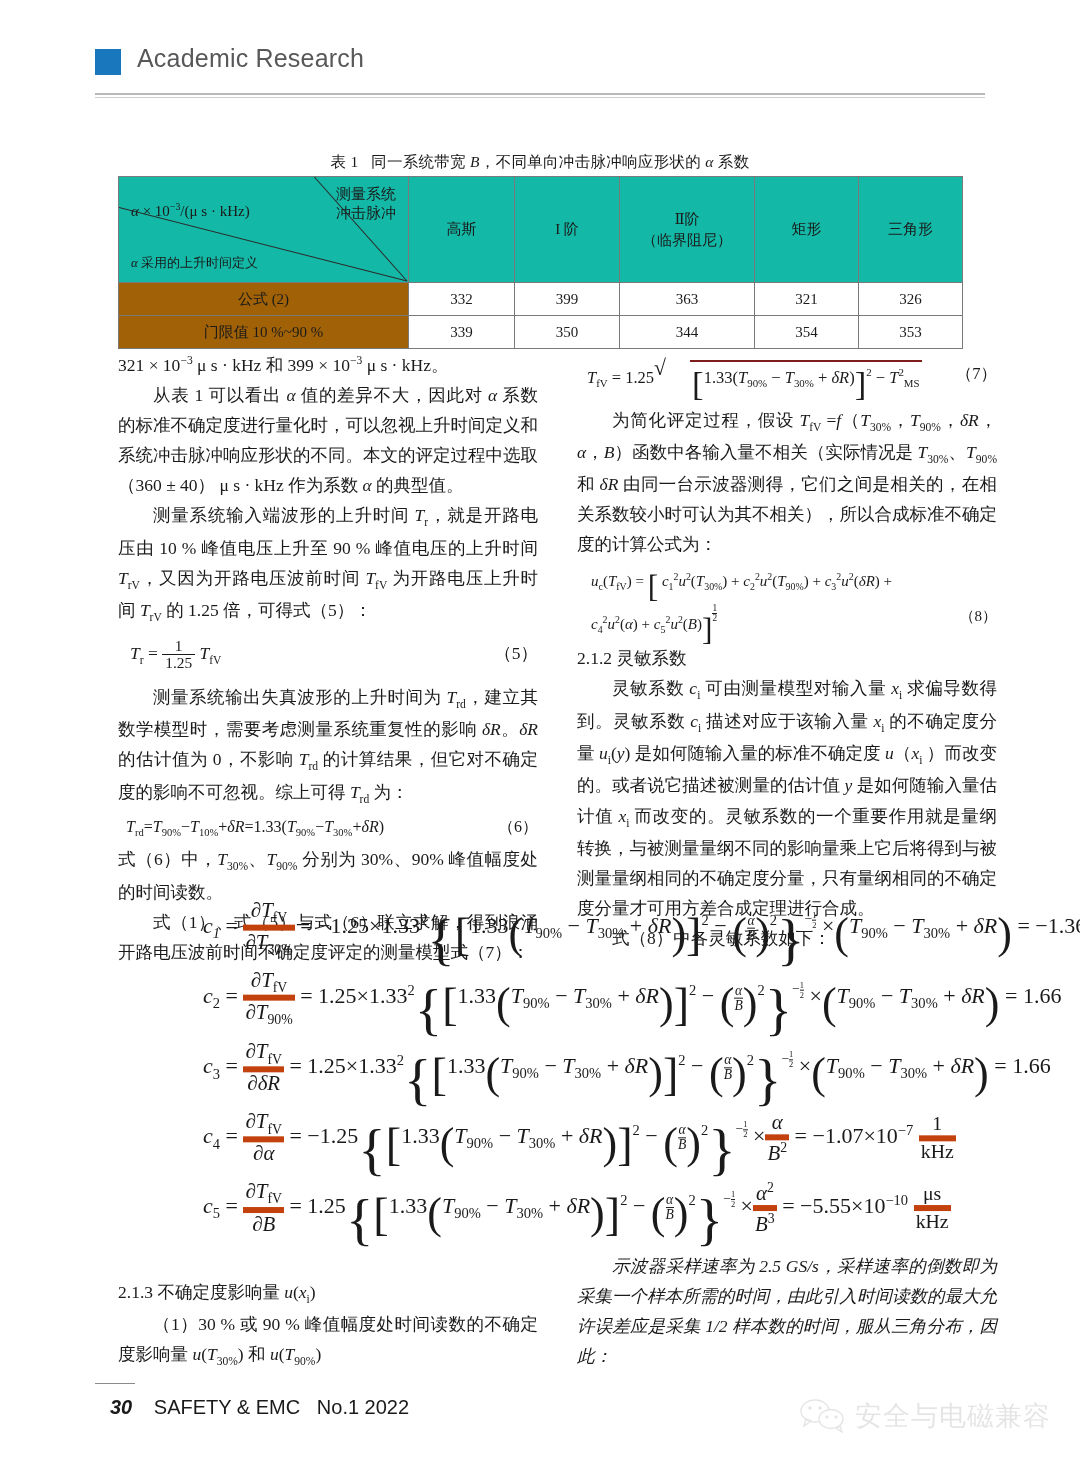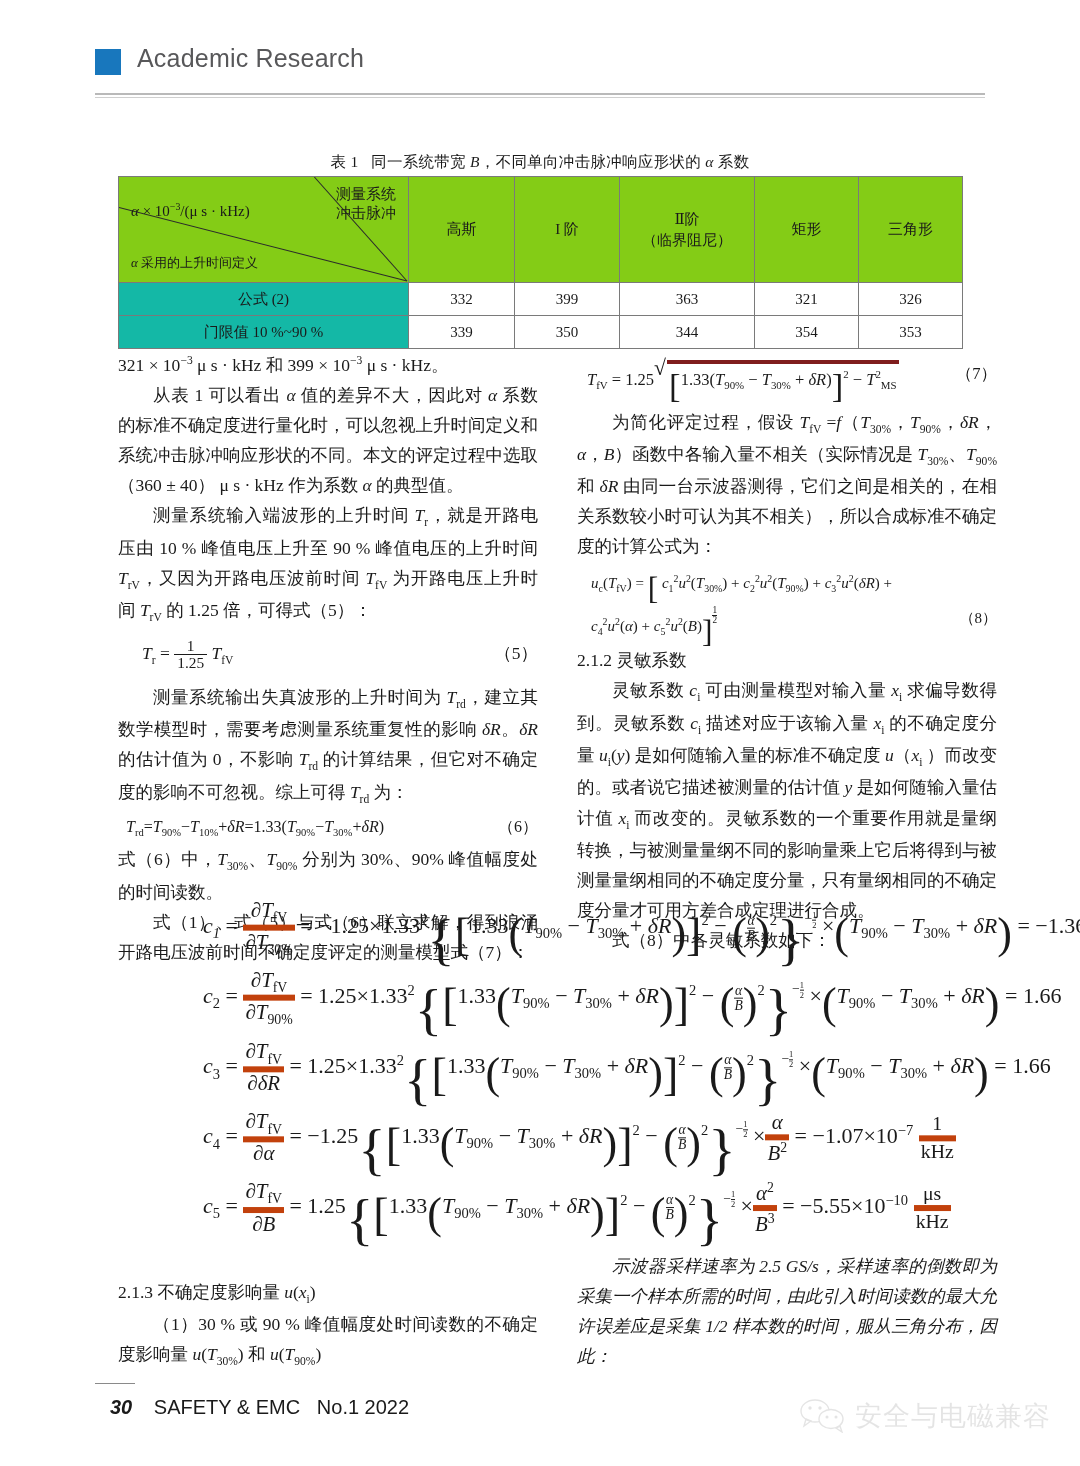--- a/index.html
+++ b/index.html
@@ -21,24 +21,24 @@
   .hdr-rule1{position:absolute;left:95px;top:93px;width:890px;height:2px;background:#b9b9b9;}
   .hdr-rule2{position:absolute;left:95px;top:97px;width:890px;height:1px;background:#cfcfcf;}
 
   
   .tbl-cap{position:absolute;left:0;top:152px;width:1080px;text-align:center;
     font-size:15.5px;letter-spacing:.3px;}
   .tbl-cap i{font-family:"Liberation Serif",serif;font-style:italic;}
   .tbl{position:absolute;left:118px;top:176px;width:844px;
     border-collapse:collapse;table-layout:fixed;font-size:15px;}
   .tbl td{border:1px solid #7a7a7a;text-align:center;vertical-align:middle;}
-  .tbl .hd{background:#84cc16;height:103px;}
+  .tbl .hd{background:#14b8a6;height:103px;}
   .tbl .corner{position:relative;padding:0;text-align:left;}
   .tbl .dcell{height:30px;background:#ffffff;}
-  .tbl .rowlab{background:#14b8a6;}
+  .tbl .rowlab{background:#a16207;}
   .corner-svg{position:absolute;left:0;top:0;width:100%;height:100%;}
   .c-tr{position:absolute;right:12px;top:8px;text-align:center;line-height:1.28;font-size:15px;}
   .c-tl{position:absolute;left:12px;top:24px;font-size:15px;white-space:nowrap;}
   .c-bl{position:absolute;left:12px;bottom:10px;font-size:13px;white-space:nowrap;}
   .hd2{line-height:1.35;}
   sup{font-size:.66em;vertical-align:super;}
   sub{font-size:.66em;vertical-align:sub;}
   .it{font-style:italic;}
 
   
@@ -51,21 +51,21 @@
   .eqno{position:absolute;right:0;top:0;}
   .hdg{margin:0;text-indent:0;font-size:17.5px;}
 
   
   .mi{font-style:italic;font-family:"Liberation Serif",serif;}
   .frac{display:inline-block;vertical-align:middle;text-align:center;font-size:.88em;line-height:1.08;}
   .frac .num{display:block;border-bottom:1px solid #1a1a1a;padding:0 3px;}
   .frac .den{display:block;padding:0 3px;}
   .sqrt{display:inline-block;position:relative;padding-left:13px;}
   .sqrt:before{content:"√";position:absolute;left:0;top:-2px;font-size:1.32em;line-height:1;}
-  .sqrt>span{display:inline-block;border-top:4px solid #7f1d1d;padding:1px 2px 0 2px;}
+  .sqrt>span{display:inline-block;border-top:2px solid #7f1d1d;padding:1px 2px 0 2px;margin-left:23px;}
 
   
   .fblock{position:absolute;left:118px;width:844px;}
   .frow{position:relative;height:70px;font-size:22px;white-space:nowrap;}
   .frow .fin{position:absolute;left:85px;top:50%;transform:translateY(-50%);}
   .sfrac{display:inline-block;vertical-align:middle;text-align:center;line-height:1.1;font-size:.95em;}
   .sfrac .n{display:block;border-bottom:6px solid #c2410c;padding:0 2px;}
   .sfrac .d{display:block;padding:0 2px;}
   .pfrac{display:inline-block;vertical-align:middle;text-align:center;line-height:1.05;font-size:.62em;}
   .pfrac .n{display:block;border-bottom:1px solid #1a1a1a;}
@@ -159,21 +159,21 @@
       <td class="dcell">353</td>
     </tr>
   </tbody>
     </table>
 
   <div class="col colL" style="top:350px;">
     <p class="p0">321 × 10<sup>−3</sup> μ s · kHz 和 399 × 10<sup>−3</sup> μ s · kHz。</p>
     <p class="p">从表 1 可以看出 <span class="mi">α</span> 值的差异不大，因此对 <span class="mi">α</span> 系数的标准不确定度进行量化时，可以忽视上升时间定义和系统冲击脉冲响应形状的不同。本文的评定过程中选取（360 ± 40） μ s · kHz 作为系数 <span class="mi">α</span> 的典型值。</p>
     <p class="p">测量系统输入端波形的上升时间 <span class="mi">T</span><sub>r</sub>，就是开路电压由 10 % 峰值电压上升至 90 % 峰值电压的上升时间 <span class="mi">T</span><sub>rV</sub>，又因为开路电压波前时间 <span class="mi">T</span><sub>fV</sub> 为开路电压上升时间 <span class="mi">T</span><sub>rV</sub> 的 1.25 倍，可得式（5）：</p>
     <div class="eq" style="margin-top:10px;margin-bottom:10px;">
-      <span style="margin-left:24px;"><span class="mi">T</span><sub>r</sub> =
+      <span style="margin-left:12px;"><span class="mi">T</span><sub>r</sub> =
       <span class="frac"><span class="num">1</span><span class="den">1.25</span></span>
       <span class="mi">T</span><sub>fV</sub></span>
       <span class="eqno">（5）</span>
     </div>
     <p class="p">测量系统输出失真波形的上升时间为 <span class="mi">T</span><sub>rd</sub>，建立其数学模型时，需要考虑测量系统重复性的影响 <span class="mi">δR</span>。<span class="mi">δR</span> 的估计值为 0，不影响 <span class="mi">T</span><sub>rd</sub> 的计算结果，但它对不确定度的影响不可忽视。综上可得 <span class="mi">T</span><sub>rd</sub> 为：</p>
     <div class="eq" style="font-size:16px;margin-top:4px;margin-bottom:2px;">
       <span style="margin-left:8px;"><span class="mi">T</span><sub>rd</sub>=<span class="mi">T</span><sub>90%</sub>−<span class="mi">T</span><sub>10%</sub>+<span class="mi">δR</span>=1.33(<span class="mi">T</span><sub>90%</sub>−<span class="mi">T</span><sub>30%</sub>+<span class="mi">δR</span>)</span>
       <span class="eqno">（6）</span>
     </div>
     <p class="p0">式（6）中，<span class="mi">T</span><sub>30%</sub>、<span class="mi">T</span><sub>90%</sub> 分别为 30%、90% 峰值幅度处的时间读数。</p>

